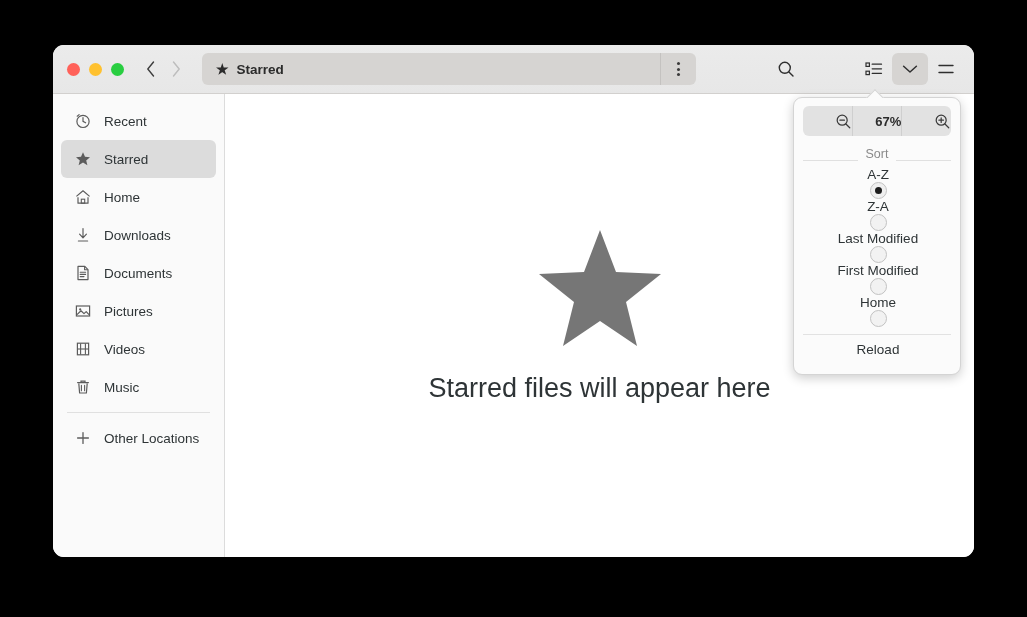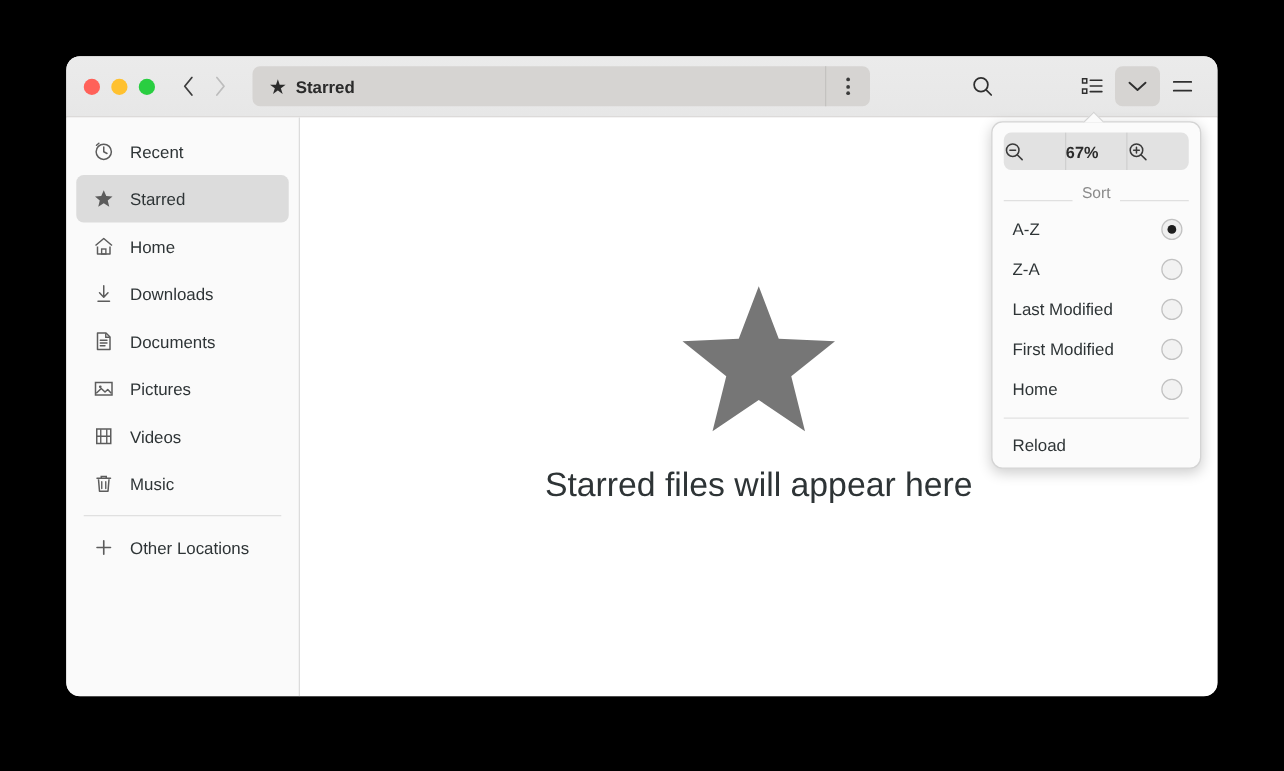--- a/index.html
+++ b/index.html
@@ -76,21 +76,21 @@
     width: 36px; height: 32px;
     display: flex; align-items: center; justify-content: center;
     border-radius: 6px; color: #2f2f2f;
   }
   .hbtn.spaced { margin-right: 52px; }
   .hbtn.active { background: #d6d4d2; }
 
   
   .body { position: absolute; top: 49px; left: 0; width: 921px; height: 463px; display: flex; }
   .sidebar {
-    width: 187px; height: 463px;
+    width: 172px; height: 463px;
     background: #fafafa;
     border-right: 1px solid #dcdcdc;
     padding-top: 8px;
   }
   .side-item {
     height: 38px; margin: 0 8px;
     border-radius: 6px;
     display: flex; align-items: center; gap: 13px;
     padding-left: 14px;
     font-size: 13.5px; color: #2e3436;
@@ -137,37 +137,37 @@
     border-left: 1px solid #d4d4d4; border-top: 1px solid #d4d4d4;
     transform: rotate(45deg);
   }
 
   .zoomrow {
     display: flex; margin: 0 9px;
     background: #e2e2e2;
     border-radius: 6px; overflow: hidden; height: 30px;
   }
   .zcell {
-    flex: 1; display: flex; align-items: center; justify-content: flex-start;
+    flex: 1; display: flex; align-items: center; justify-content: flex-end;
     color: #3a3a3a;
   }
   .zcell + .zcell { border-left: 1px solid #cfcfcf; }
   .zlevel { font-size: 13px; font-weight: bold; color: #2b2b2b; }
 
   .sort-head {
     display: flex; align-items: flex-end; gap: 8px;
     margin: 11px 9px 6px 9px;
     font-size: 12.5px; color: #8a8a8a;
   }
   .sort-head .rule { flex: 1; height: 1px; background: #e0e0e0; }
 
   .pop-item {
     height: 32px; display: flex; align-items: center;
     padding: 0 14px 0 16px;
-    font-size: 13.5px; color: #2e3436;
+    font-size: 13.5px; color: #2e3436; flex-direction: column;
   }
   .pop-item .lbl { flex: 1; }
   .radio {
     width: 17px; height: 17px; border-radius: 50%;
     background: #f2f2f2; border: 1px solid #c2c2c2;
     display: flex; align-items: center; justify-content: center;
   }
   .radio.on { background: #efefef; }
   .radio.on::after {
     content: ""; width: 7px; height: 7px; border-radius: 50%; background: #1d1d1d;

